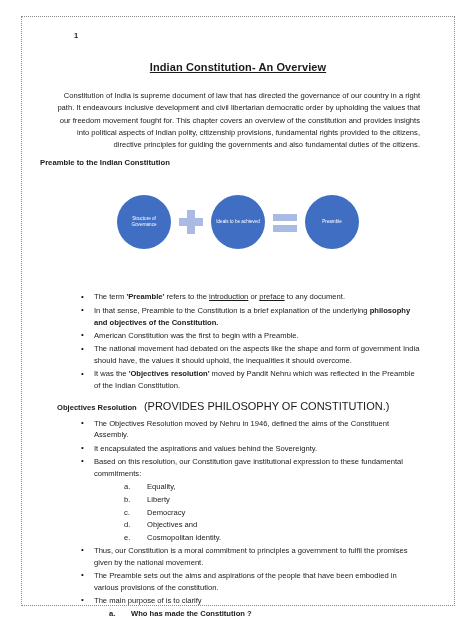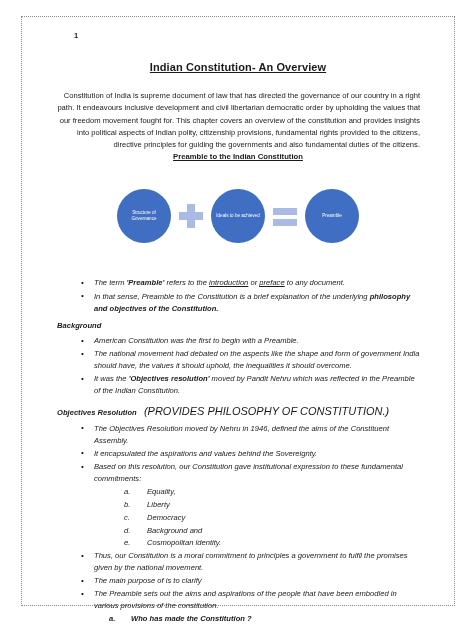--- a/index.html
+++ b/index.html
@@ -49,25 +49,24 @@
 
   .intro-para {
     font-size: 7.6px;
     line-height: 1.62;
     text-align: right;
     margin: 17px 16px 0 17px;
     color: #1a1a1a;
   }
 
   .center-heading {
-    text-align: center;
+    text-align: left;
     font-size: 7.7px;
     font-weight: bold;
-    margin: 1px 0 0 0;
-    text-decoration: underline;
+    margin: 7px 0 0 0;
   }
 
   
   .diagram {
     margin: 12px 0 0 0;
     height: 86px;
     display: flex;
     align-items: center;
     justify-content: center;
     gap: 7px;
@@ -103,24 +102,23 @@
     left: 1px;
     width: 24px;
     height: 7px;
     background: #a9bbe4;
   }
   .op-eq-1 { top: 5px; }
   .op-eq-2 { top: 16px; }
 
   
   .content {
-    margin: 18px 16px 0 17px;
+    margin: 26px 16px 0 17px;
     font-size: 7.6px;
     line-height: 1.55;
-    font-style: italic;
   }
 
   .section-head {
     font-weight: bold;
     font-size: 7.6px;
     margin: 6px 0 3px 0;
   }
   .section-head .normal-note {
     font-weight: normal;
     font-size: 11px;
@@ -208,21 +206,20 @@
       </div>
     </div>
 
     <div class="content">
 
       <ul class="bullets">
         <li><span>The term </span><b>'Preamble'</b><span> refers to the </span><u>introduction</u><span> or </span><u>preface</u><span> to any document.</span></li>
         <li><span>In that sense, Preamble to the Constitution is a brief explanation of the underlying </span><b>philosophy and objectives of the Constitution.</b></li>
       </ul>
 
-      <div class="section-head">Background</div>
 
       <ul class="bullets">
         <li>American Constitution was the first to begin with a Preamble.</li>
         <li>The national movement had debated on the aspects like the shape and form of government India should have, the values it should uphold, the inequalities it should overcome.</li>
         <li><span>It was the </span><b>'Objectives resolution'</b><span> moved by Pandit Nehru which was reflected in the Preamble of the Indian Constitution.</span></li>
       </ul>
 
       <div class="section-head">
         <span>Objectives Resolution</span>
         <span class="normal-note" style="padding-left:5px">(PROVIDES PHILOSOPHY OF CONSTITUTION.)</span>
@@ -231,32 +228,32 @@
       <ul class="bullets">
         <li>The Objectives Resolution moved by Nehru in 1946, defined the aims of the Constituent Assembly.</li>
         <li>It encapsulated the aspirations and values behind the Sovereignty.</li>
         <li>Based on this resolution, our Constitution gave institutional expression to these fundamental commitments:</li>
       </ul>
 
       <ol class="alpha">
         <li><span class="marker">a.</span><span>Equality,</span></li>
         <li><span class="marker">b.</span><span>Liberty</span></li>
         <li><span class="marker">c.</span><span>Democracy</span></li>
-        <li><span class="marker">d.</span><span>Background and</span></li>
+        <li><span class="marker">d.</span><span>Objectives and</span></li>
         <li><span class="marker">e.</span><span>Cosmopolitan identity.</span></li>
       </ol>
 
       <ul class="bullets">
         <li>Thus, our Constitution is a moral commitment to principles a government to fulfil the promises given by the national movement.</li>
       </ul>
 
 
       <ul class="bullets">
+        <li>The Preamble sets out the aims and aspirations of the people that have been embodied in various provisions of the constitution.</li>
         <li>The main purpose of is to clarify</li>
-        <li>The Preamble sets out the aims and aspirations of the people that have been embodied in various provisions of the constitution.</li>
       </ul>
 
       <ol class="alpha deep">
         <li><span class="marker b">a.</span><span class="b">Who has made the Constitution ?</span></li>
       </ol>
 
     </div>
   </div>
 </div>
 

